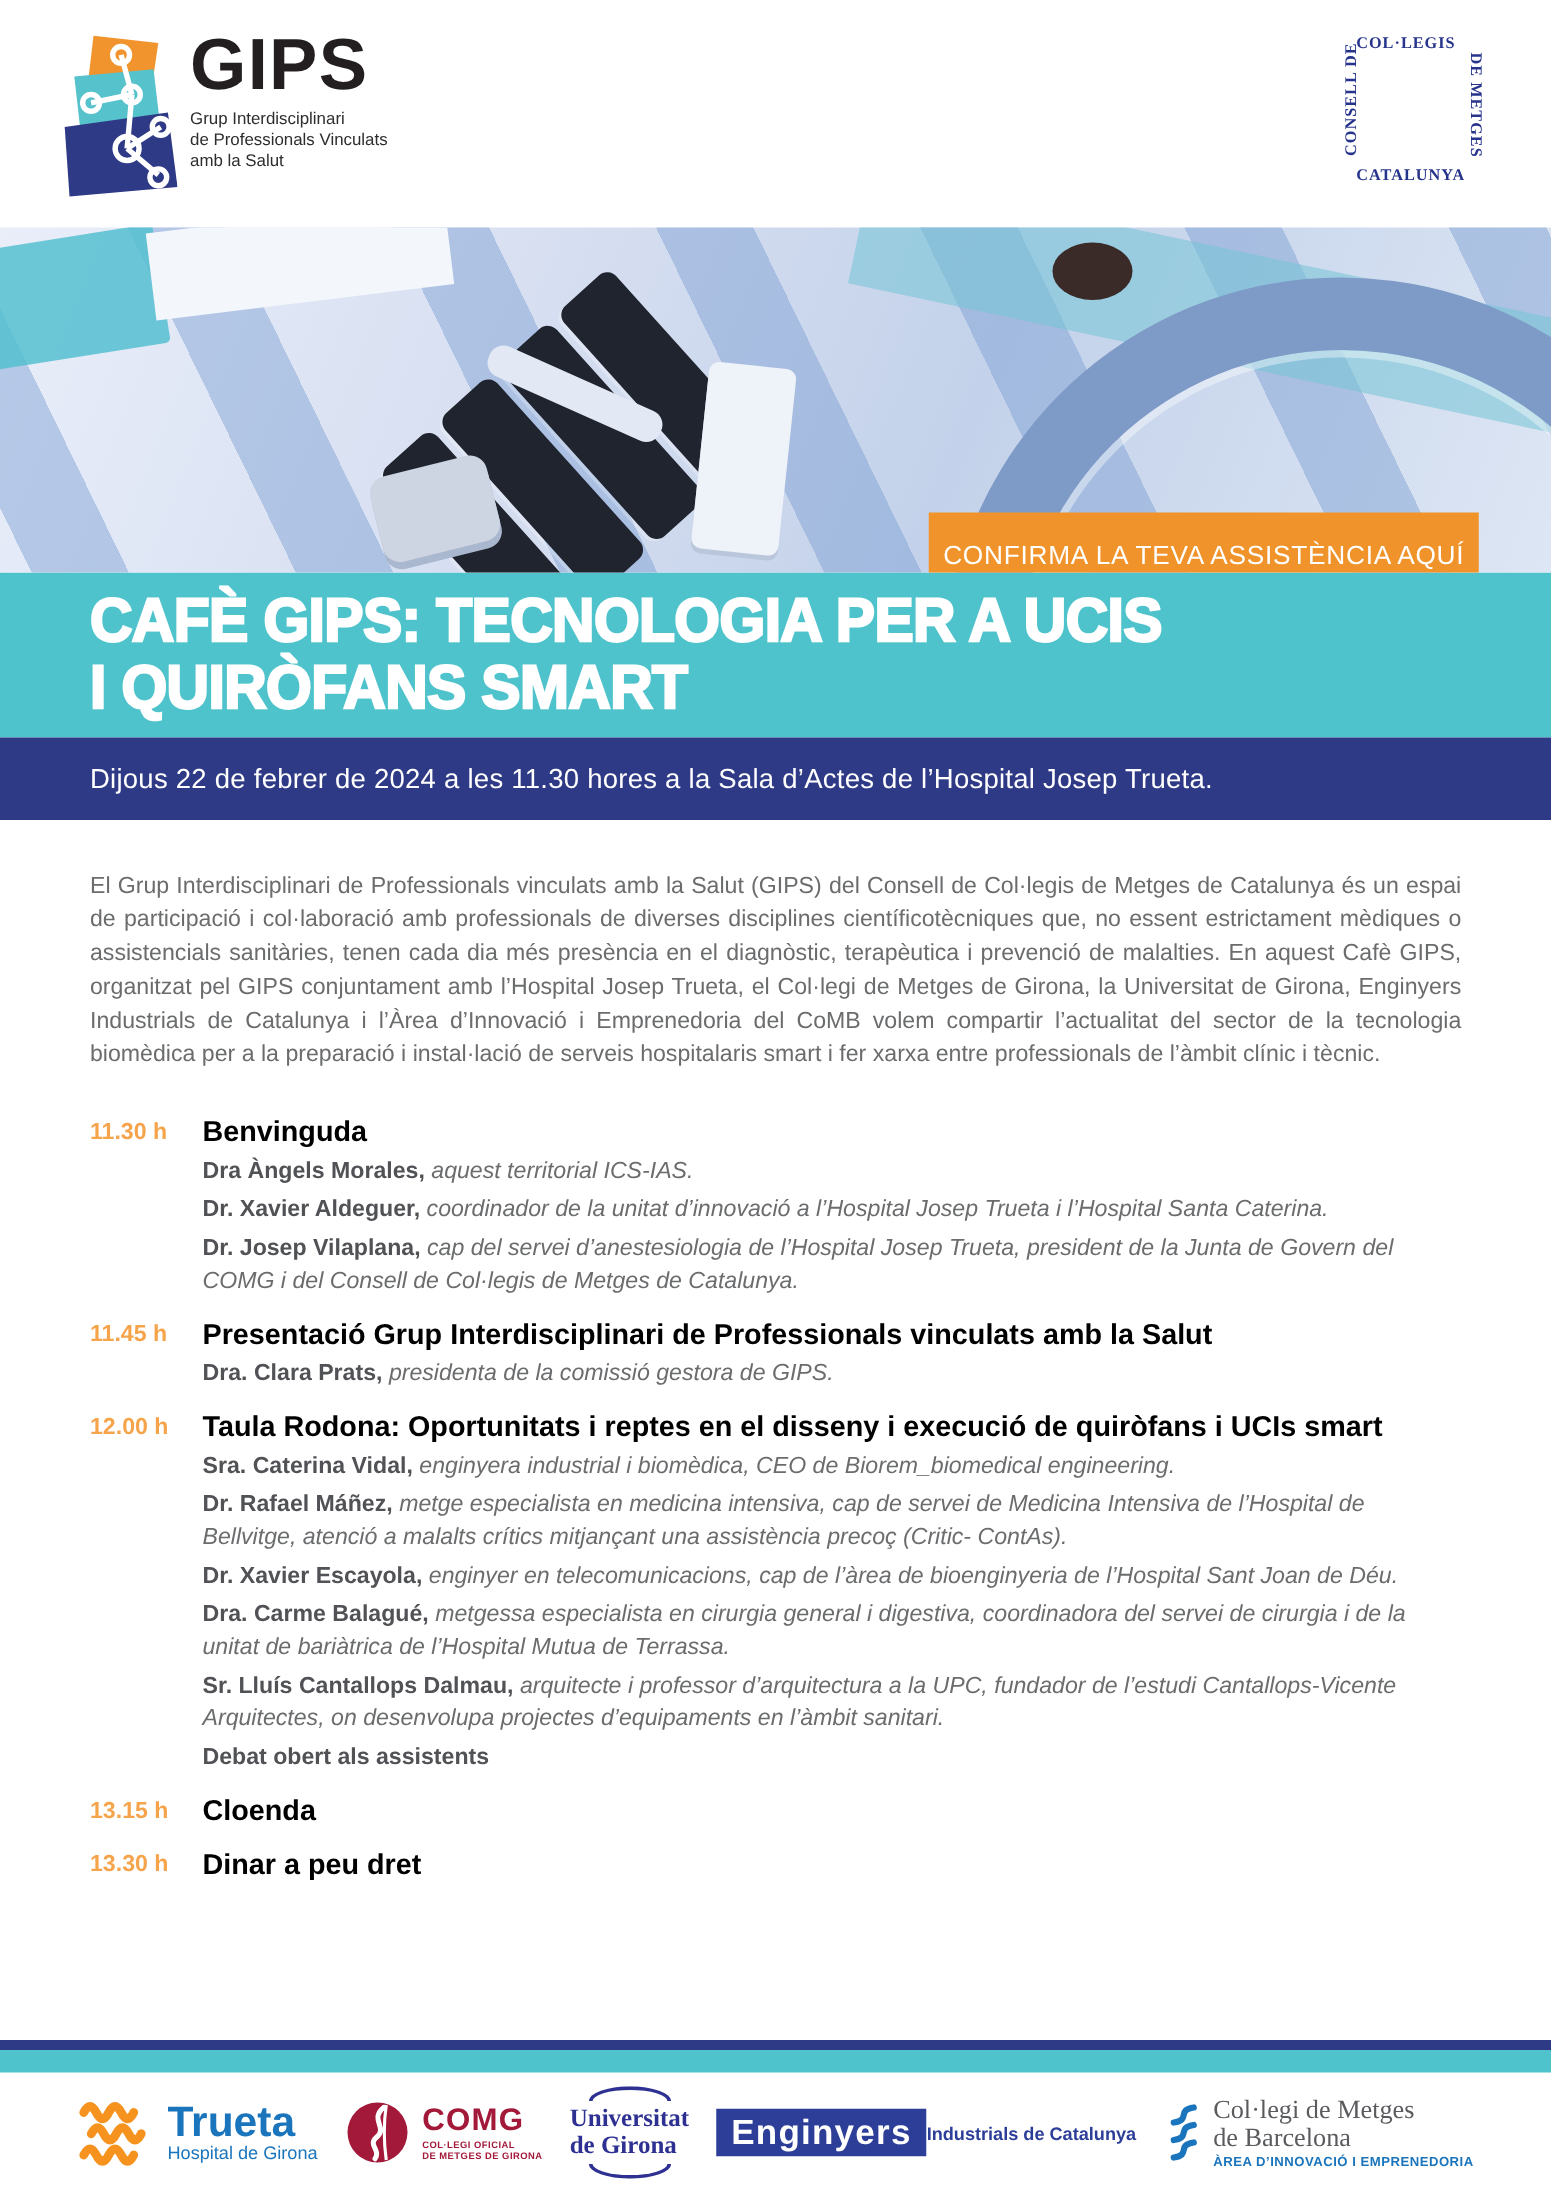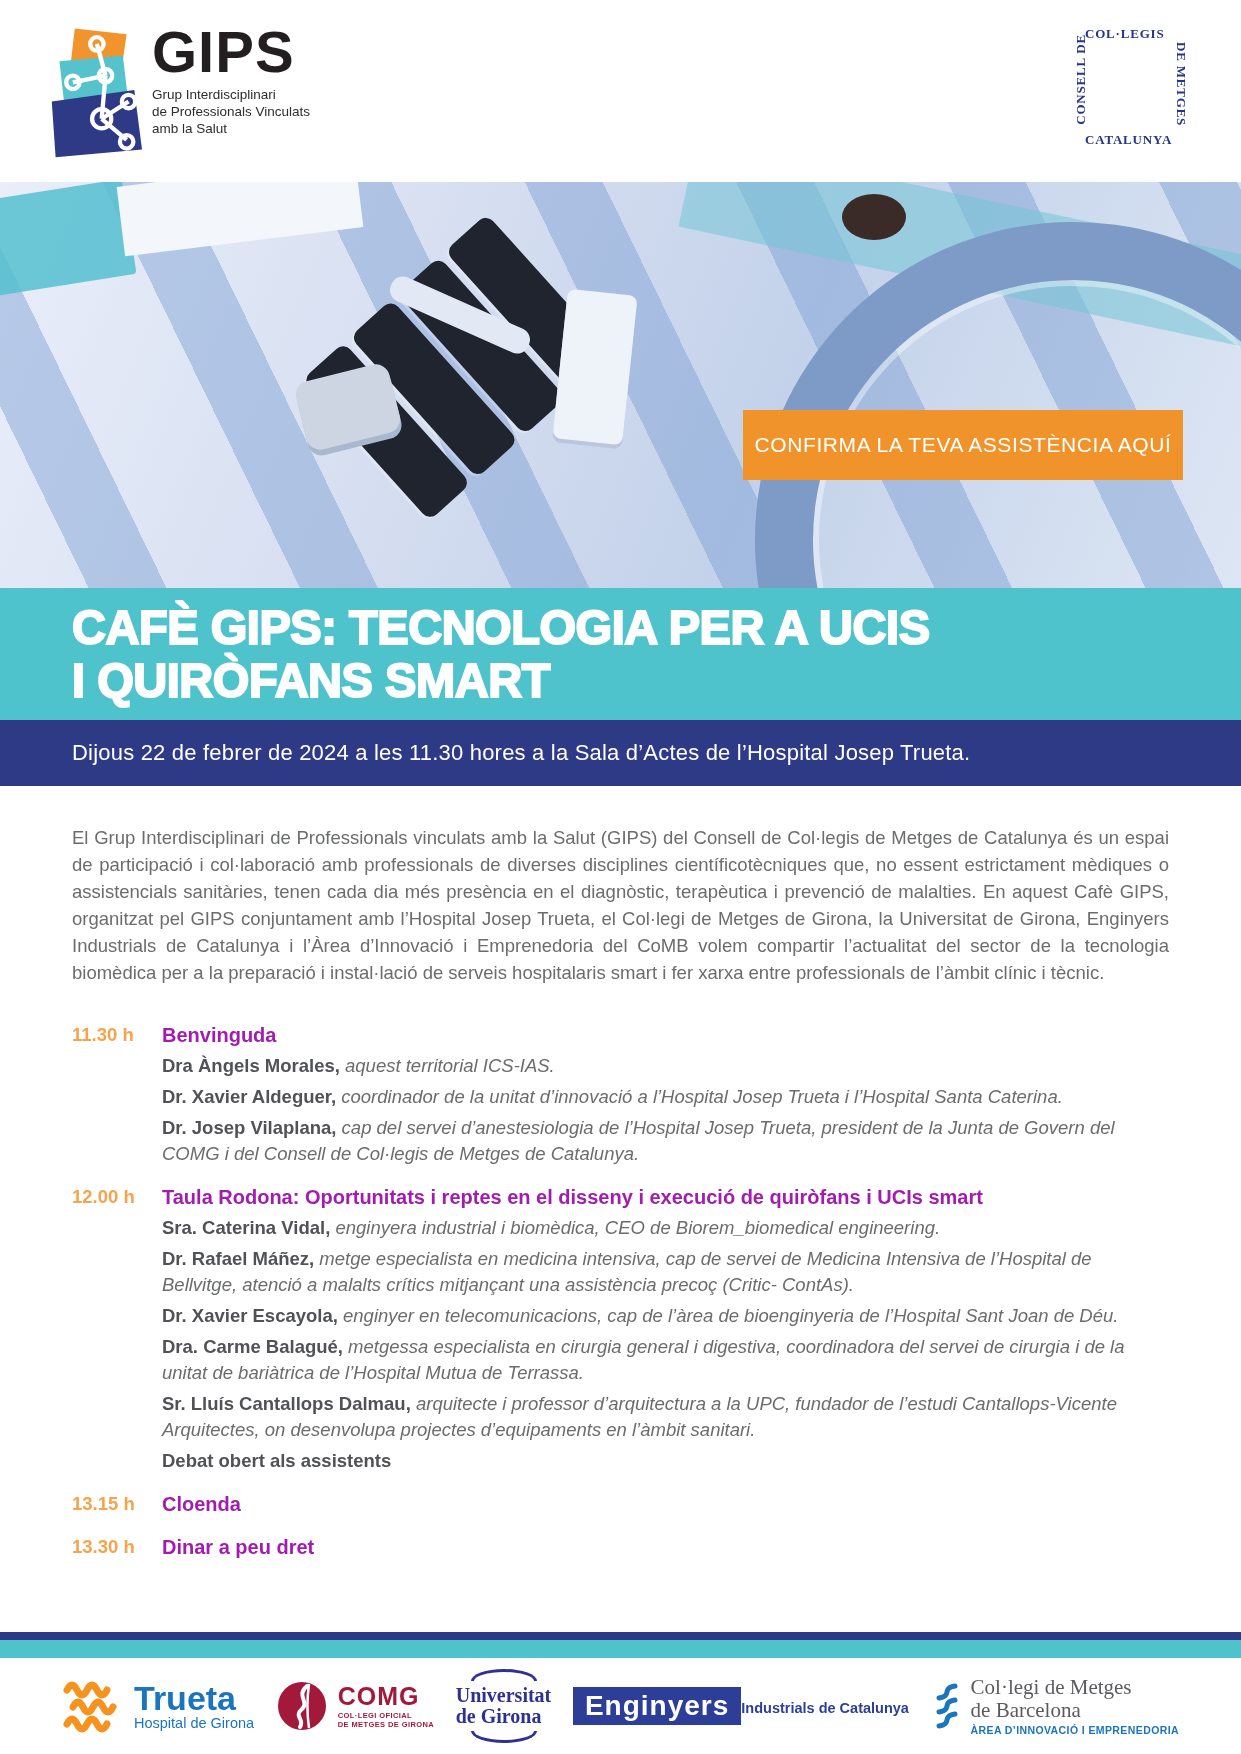--- a/index.html
+++ b/index.html
@@ -15,21 +15,21 @@
   .gips-sub{font-size:13.5px;color:#2d2d2d;line-height:17px;margin-top:4px;font-weight:500;}
   .consell{position:absolute;right:52px;top:26px;width:116px;height:122px;
            font-family:"Liberation Serif",serif;color:#27348b;font-weight:700;font-size:13px;letter-spacing:.8px;}
   .consell span{position:absolute;white-space:nowrap;}
   .c-top{top:0;left:12px;}
   .c-bottom{bottom:0;left:12px;}
   .c-right{writing-mode:vertical-rl;right:0;top:16px;}
   .c-left{writing-mode:vertical-rl;transform:rotate(180deg);left:0;top:8px;}
 
   
-  .hero{position:relative;height:406px;overflow:hidden;
+  .hero{position:relative;height:276px;overflow:hidden;
         background:linear-gradient(112deg,#e9eef9 0%,#d4ddf0 38%,#c3d2ea 62%,#dde6f4 100%);}
   .hero .stripes{position:absolute;left:-220px;top:-60px;width:1800px;height:700px;
         background:repeating-linear-gradient(64deg,rgba(122,157,210,.45) 0 70px,rgba(122,157,210,0) 70px 190px);}
   .hero .band-teal{position:absolute;right:-60px;top:20px;width:620px;height:90px;background:#74c4d6;opacity:.55;transform:rotate(12deg);}
   .hero .carm{position:absolute;right:-150px;top:40px;width:520px;height:520px;border-radius:50%;
         border:58px solid #7e9ac6;box-shadow:inset 0 0 0 6px rgba(255,255,255,.4);transform:rotate(-14deg);}
   .hero .table-group{position:absolute;left:360px;top:60px;transform:rotate(48deg);}
   .hero .pad{width:190px;height:56px;background:#20242e;border-radius:10px;margin-bottom:8px;box-shadow:0 3px 0 rgba(255,255,255,.25);}
   .hero .scope-head{position:absolute;left:300px;top:190px;width:96px;height:70px;background:#cdd5e3;border-radius:14px;transform:rotate(-14deg);box-shadow:0 6px 0 #aab8cf;}
   .hero .scope-arm{position:absolute;left:385px;top:120px;width:150px;height:26px;background:#e3e9f4;border-radius:12px;transform:rotate(24deg);}
@@ -52,21 +52,21 @@
   .date-band{height:66px;background:#2e3a86;color:#fff;display:flex;align-items:center;
              padding-left:72px;box-sizing:border-box;font-size:22px;letter-spacing:.2px;}
 
   
   .content{padding:0 72px;box-sizing:border-box;}
   .intro{margin-top:38px;font-size:18.5px;line-height:27px;color:#6b6c6e;text-align:justify;}
   .schedule{margin-top:36px;}
   .sched-row{display:flex;margin-bottom:17px;}
   .sched-time{width:76px;flex:0 0 76px;font-weight:700;color:#f6a44c;font-size:18.5px;line-height:26px;}
   .sched-body{flex:1;padding-left:14px;}
-  .sched-title{font-weight:700;color:#a21caf;font-size:20px;line-height:26px;}
+  .sched-title{font-weight:700;color:#000000;font-size:23px;line-height:26px;}
   .sched-item{margin:5px 0 0 0;font-size:18.5px;line-height:26px;color:#6b6c6e;}
   .s-name{font-weight:700;color:#515256;}
   .s-role{font-style:italic;}
   .modera{color:#74cbd4;}
 
   
   .footer{position:absolute;left:0;right:0;bottom:0;background:#fff;z-index:6;}
   .f-navy{height:8px;background:#2e3a86;}
   .f-teal{height:18px;background:#4fc3cc;}
   .f-logos{height:96px;display:flex;align-items:center;justify-content:space-between;padding:0 62px;}
@@ -164,20 +164,27 @@
         <div class="sched-row">
           <div class="sched-time">11.30 h</div>
           <div class="sched-body">
             <div class="sched-title">Benvinguda</div>
             <p class="sched-item"><span class="s-name">Dra Àngels Morales,</span><span class="s-role"> aquest territorial ICS-IAS.</span></p>
             <p class="sched-item"><span class="s-name">Dr. Xavier Aldeguer,</span><span class="s-role"> coordinador de la unitat d’innovació a l’Hospital Josep Trueta i l’Hospital Santa Caterina.</span></p>
             <p class="sched-item"><span class="s-name">Dr. Josep Vilaplana,</span><span class="s-role"> cap del servei d’anestesiologia de l’Hospital Josep Trueta, president de la Junta de Govern del COMG i del Consell de Col·legis de Metges de Catalunya.</span></p>
           </div>
         </div>
         <div class="sched-row">
+          <div class="sched-time">11.45 h</div>
+          <div class="sched-body">
+            <div class="sched-title">Presentació Grup Interdisciplinari de Professionals vinculats amb la Salut</div>
+            <p class="sched-item"><span class="s-name">Dra. Clara Prats,</span><span class="s-role"> presidenta de la comissió gestora de GIPS.</span></p>
+          </div>
+        </div>
+        <div class="sched-row">
           <div class="sched-time">12.00 h</div>
           <div class="sched-body">
             <div class="sched-title">Taula Rodona:  Oportunitats i reptes en el disseny i execució de quiròfans i UCIs smart</div>
             <p class="sched-item"><span class="s-name">Sra. Caterina Vidal,</span><span class="s-role"> enginyera industrial i biomèdica, CEO de Biorem_biomedical engineering.</span></p>
             <p class="sched-item"><span class="s-name">Dr. Rafael Máñez,</span><span class="s-role"> metge especialista en medicina intensiva, cap de servei de Medicina Intensiva de l’Hospital de Bellvitge, atenció a malalts crítics mitjançant una assistència precoç (Critic- ContAs).</span></p>
             <p class="sched-item"><span class="s-name">Dr. Xavier Escayola,</span><span class="s-role"> enginyer en telecomunicacions, cap de l’àrea de bioenginyeria de l’Hospital Sant Joan de Déu.</span></p>
             <p class="sched-item"><span class="s-name">Dra. Carme Balagué,</span><span class="s-role"> metgessa especialista en cirurgia general i digestiva, coordinadora del servei de cirurgia i de la unitat de bariàtrica de l’Hospital Mutua de Terrassa.</span></p>
             <p class="sched-item"><span class="s-name">Sr. Lluís Cantallops Dalmau,</span><span class="s-role"> arquitecte i professor d’arquitectura a la UPC, fundador de l’estudi Cantallops-Vicente Arquitectes, on desenvolupa projectes d’equipaments en l’àmbit sanitari.</span></p>
             <p class="sched-item"><span class="s-name">Debat obert als assistents</span></p>
           </div>

